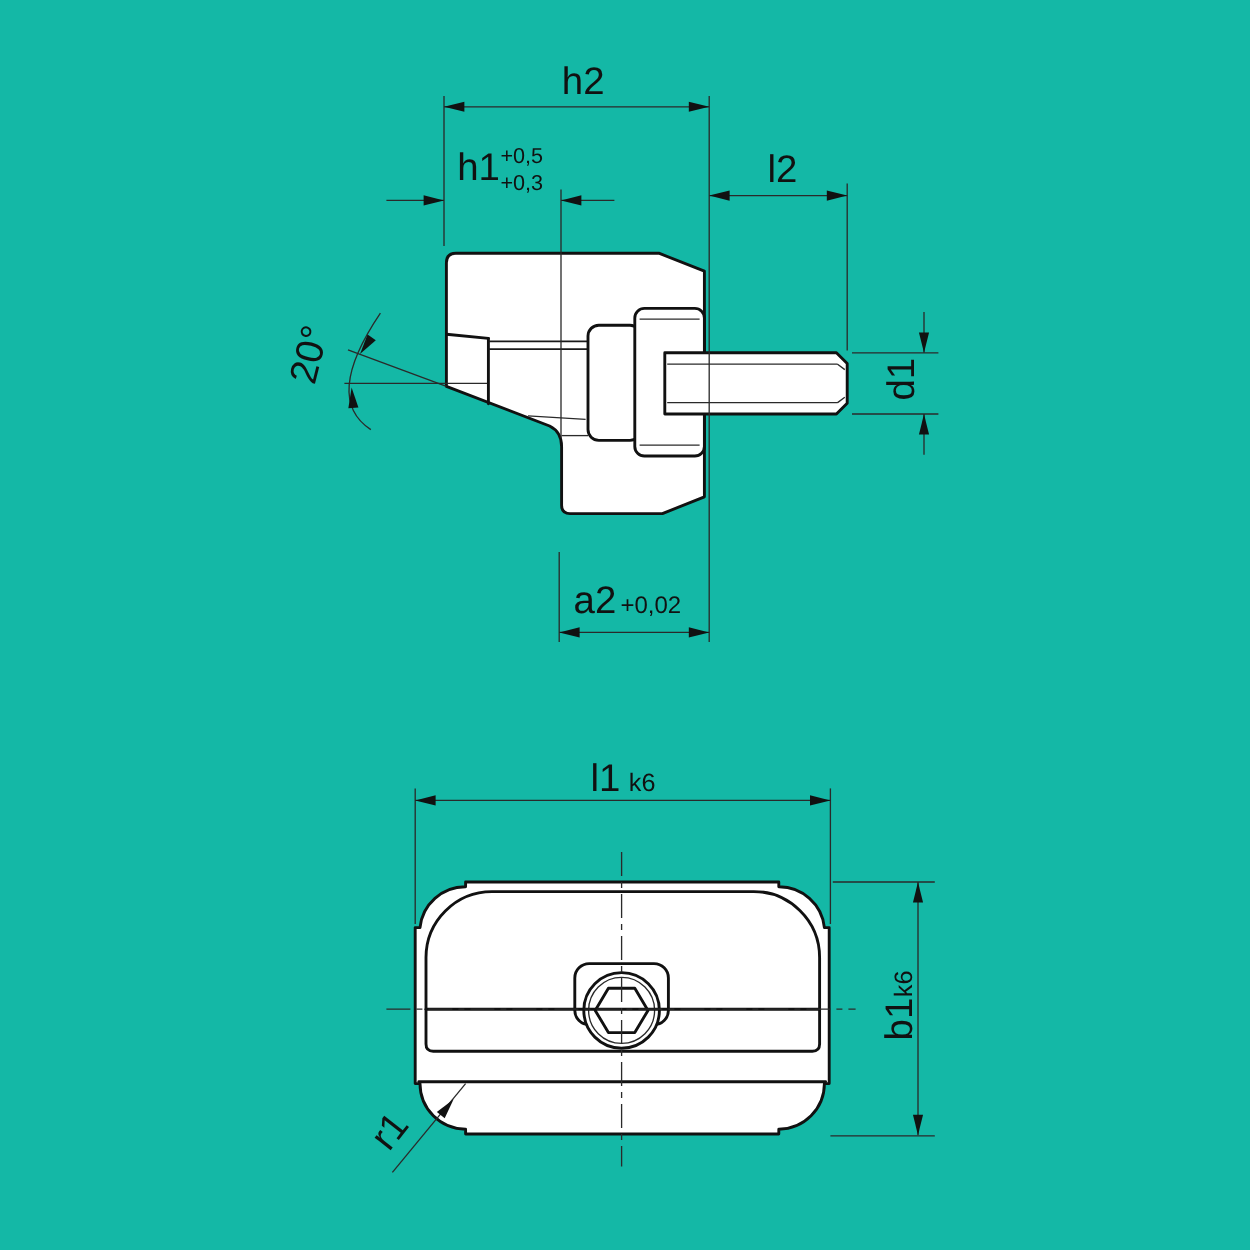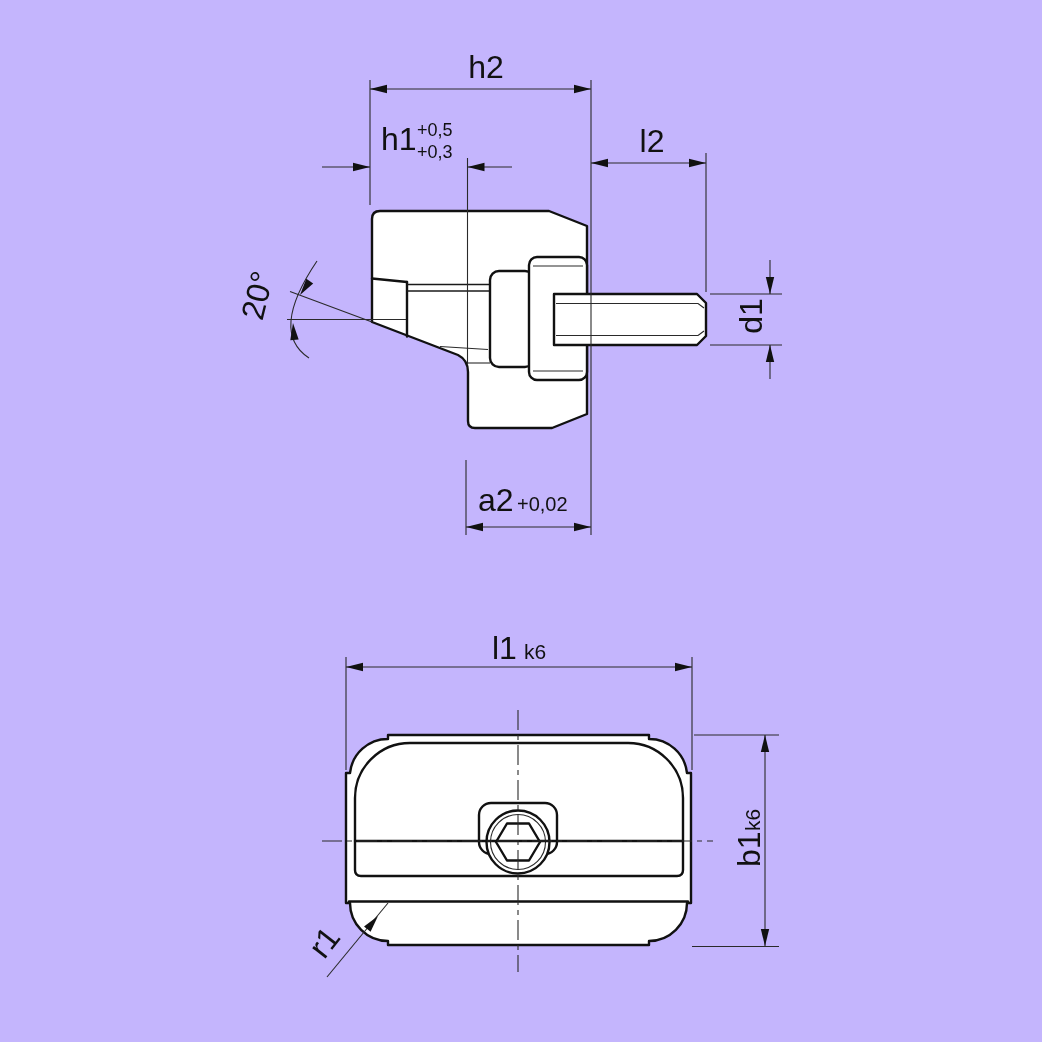--- a/index.html
+++ b/index.html
@@ -1,16 +1,16 @@
 <!DOCTYPE html>
 <html><head>
 <meta charset="utf-8">
 <style>
   html,body{margin:0;padding:0;background:#ffffff;}
-  .canvas{position:relative;width:1042px;height:1042px;background:#c4b5fd;overflow:hidden;}
+  .canvas{position:relative;width:1042px;height:1042px;background:#14b8a6;overflow:hidden;}
   svg{position:absolute;left:0;top:0;}
   .thick{stroke:#111;stroke-width:2.4;fill:none;stroke-linejoin:round;stroke-linecap:round;}
   .thickfill{stroke:#111;stroke-width:2.4;fill:#fff;stroke-linejoin:round;}
   .thin{stroke:#2a2a2a;stroke-width:1.1;fill:none;}
   .med{stroke:#1a1a1a;stroke-width:1.4;fill:none;}
   .center{stroke:#2a2a2a;stroke-width:1.1;fill:none;stroke-dasharray:20 5 5 5;}
   .arrow{fill:#111;stroke:none;}
   text{font-family:"Liberation Sans","DejaVu Sans",sans-serif;fill:#111;}
   .t-main{font-size:32px;}
   .t-tol{font-size:18px;}

